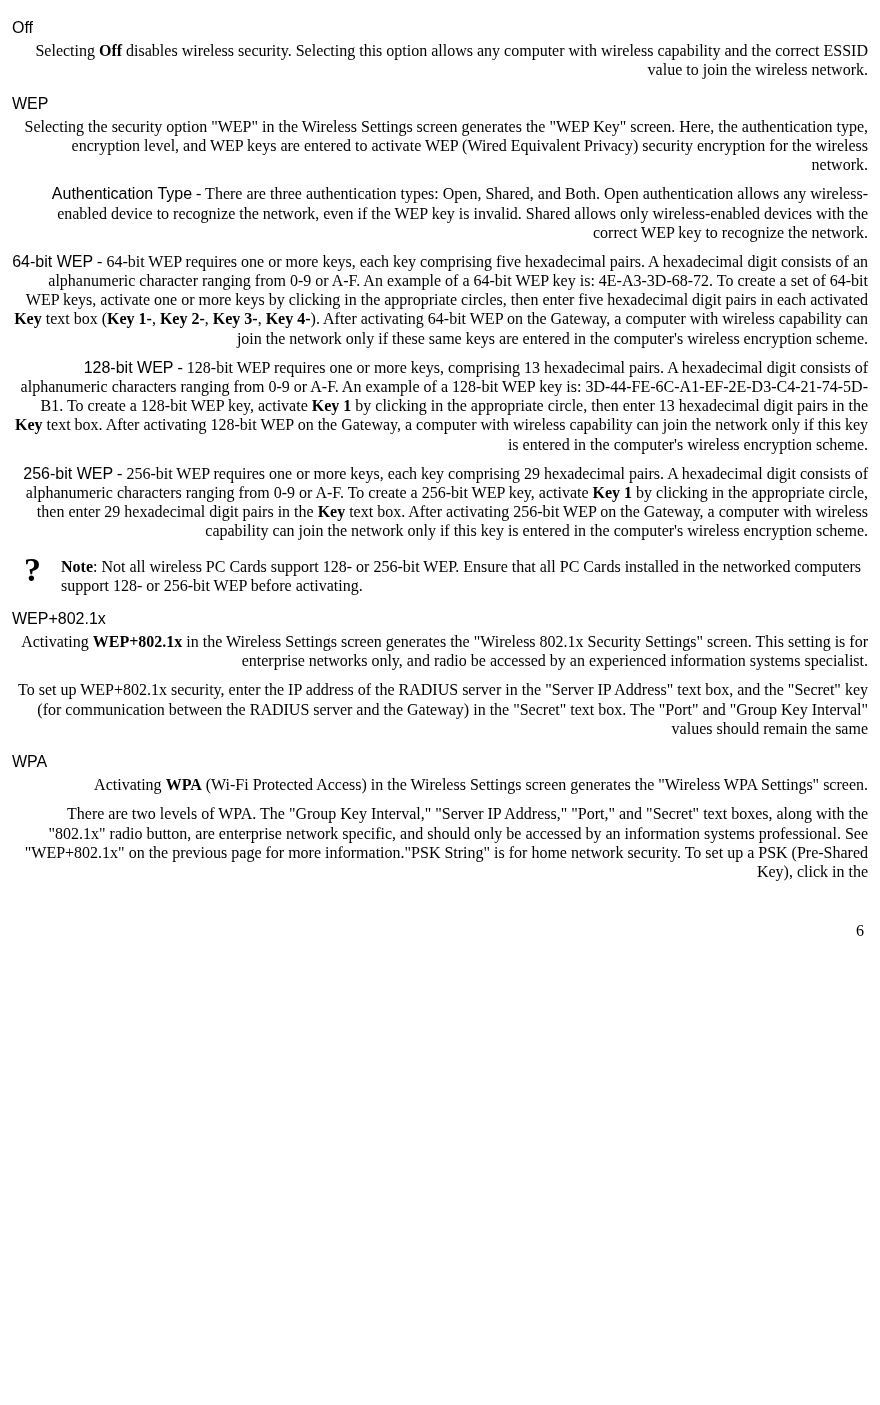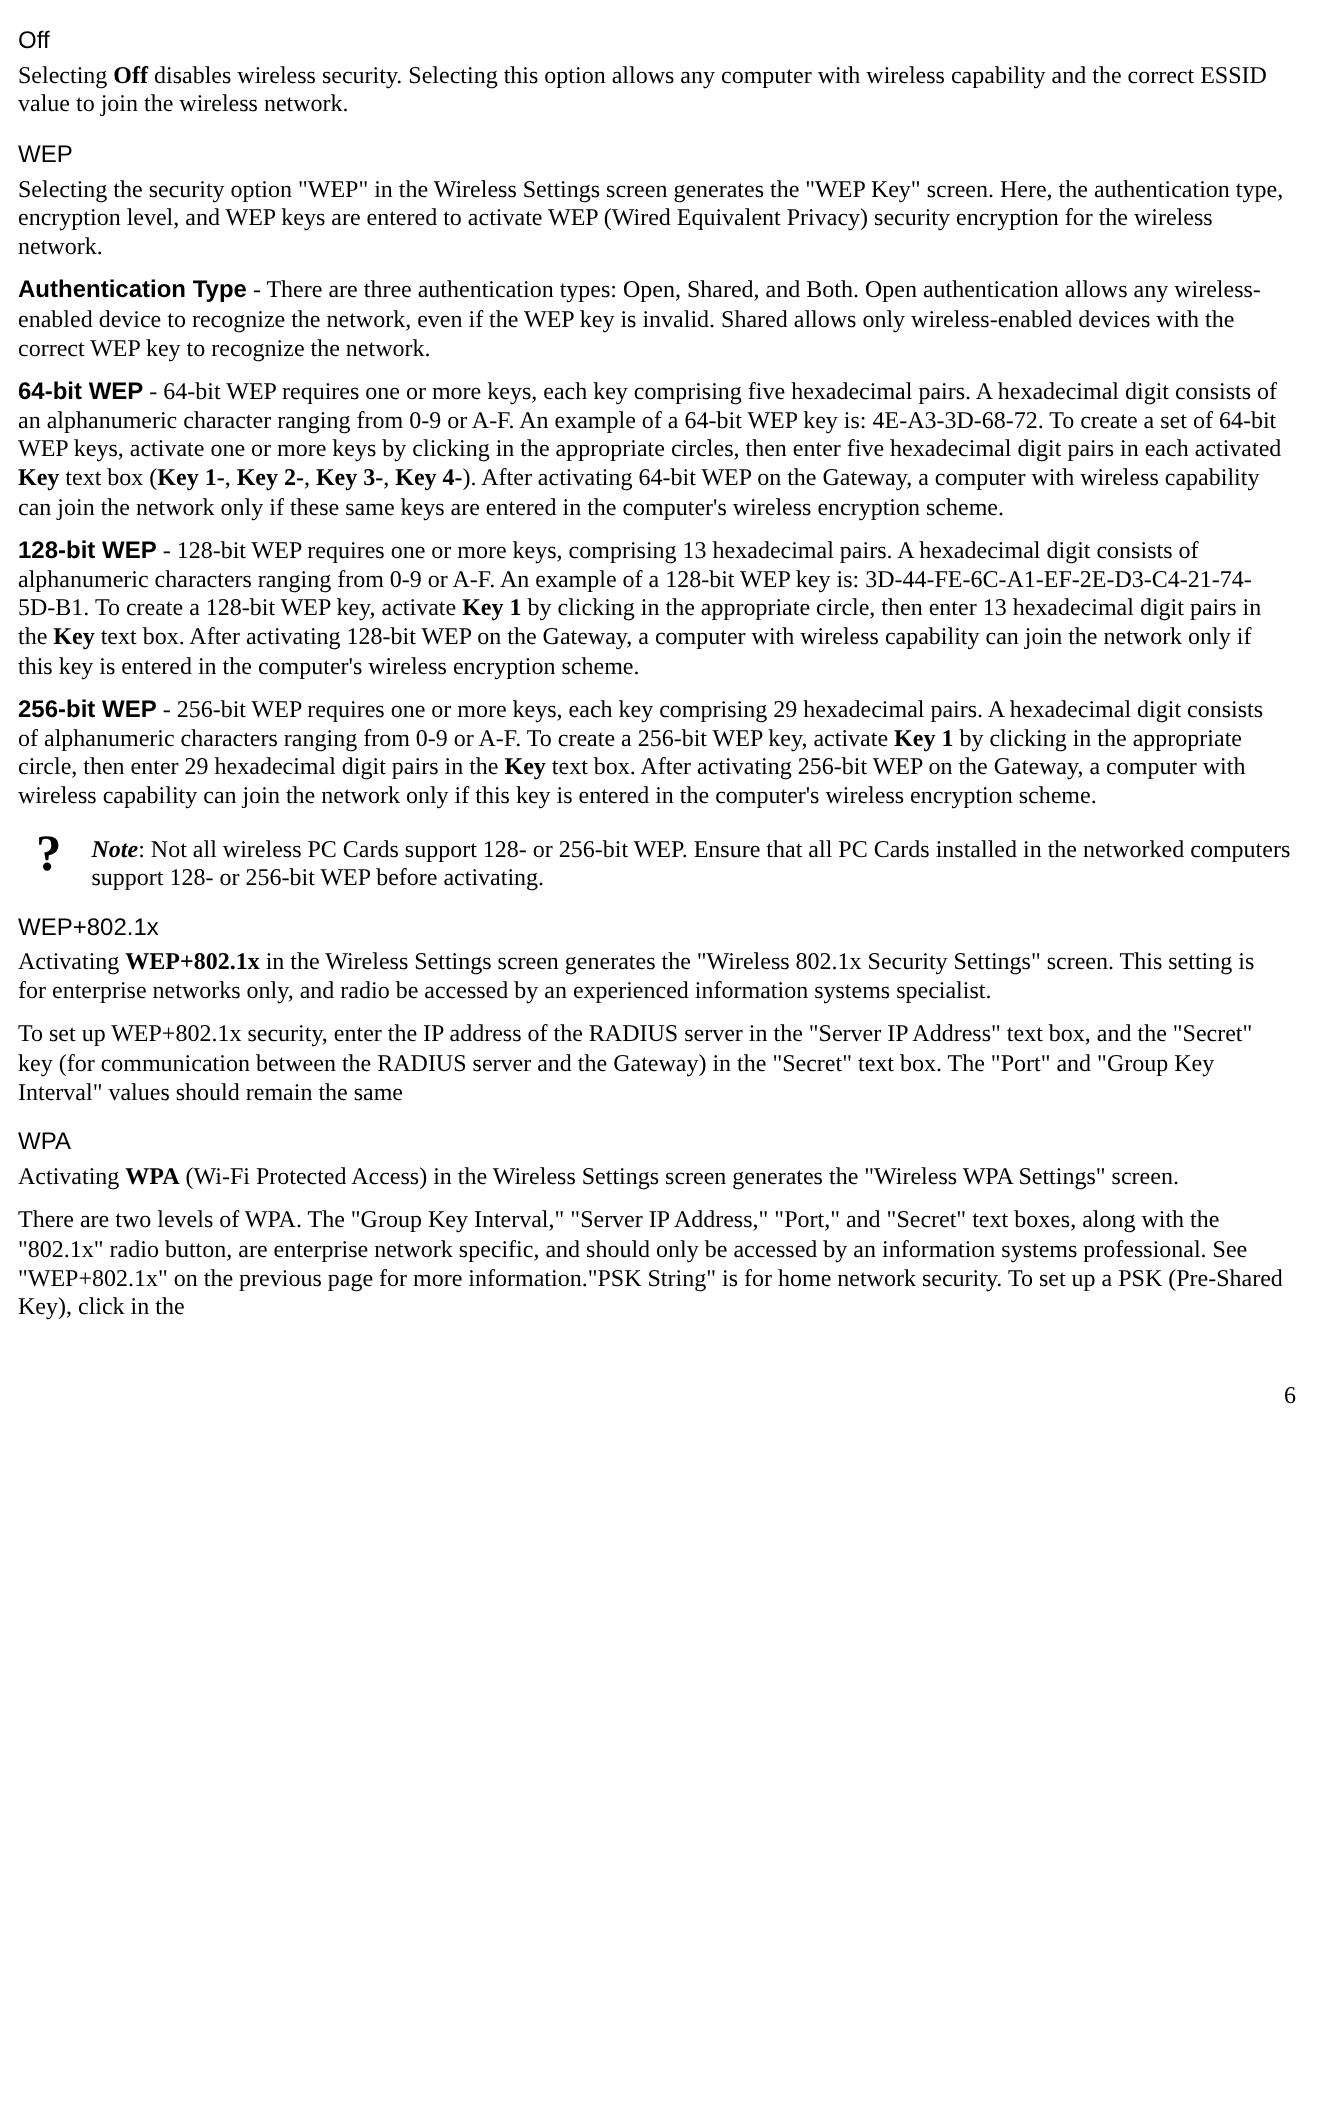--- a/index.html
+++ b/index.html
@@ -13,44 +13,45 @@
     width: 856px;
   }
   .heading {
     font-family: Arial, Helvetica, sans-serif;
     font-weight: 400;
     font-size: 16px;
     margin-top: 14px;
     margin-bottom: 2px;
   }
   p {
-    margin: 4px 12px 10px 0;
+    margin: 4px 0 10px 0;
+    text-align: right;
   }
   .b { font-weight: bold; }
   .runin {
     font-family: Arial, Helvetica, sans-serif;
-    font-weight: 700;
+    font-weight: 400;
   }
   .note-row {
     display: flex;
     align-items: flex-start;
     margin-top: 12px;
     margin-bottom: 12px;
   }
   .note-icon {
     font-family: "Times New Roman", serif;
     font-size: 34px;
     font-weight: bold;
     padding: 0 20px 0 12px;
     line-height: 1;
   }
   .note-text {
     padding-top: 4px;
   }
-  .note-text .b { font-weight: bold; font-style: italic; }
+  .note-text .b { font-weight: bold; }
   .page-num {
     text-align: right;
     font-size: 16px;
     margin-top: 40px;
     padding-right: 4px;
   }
 </style>
 </head>
 <body>
 

